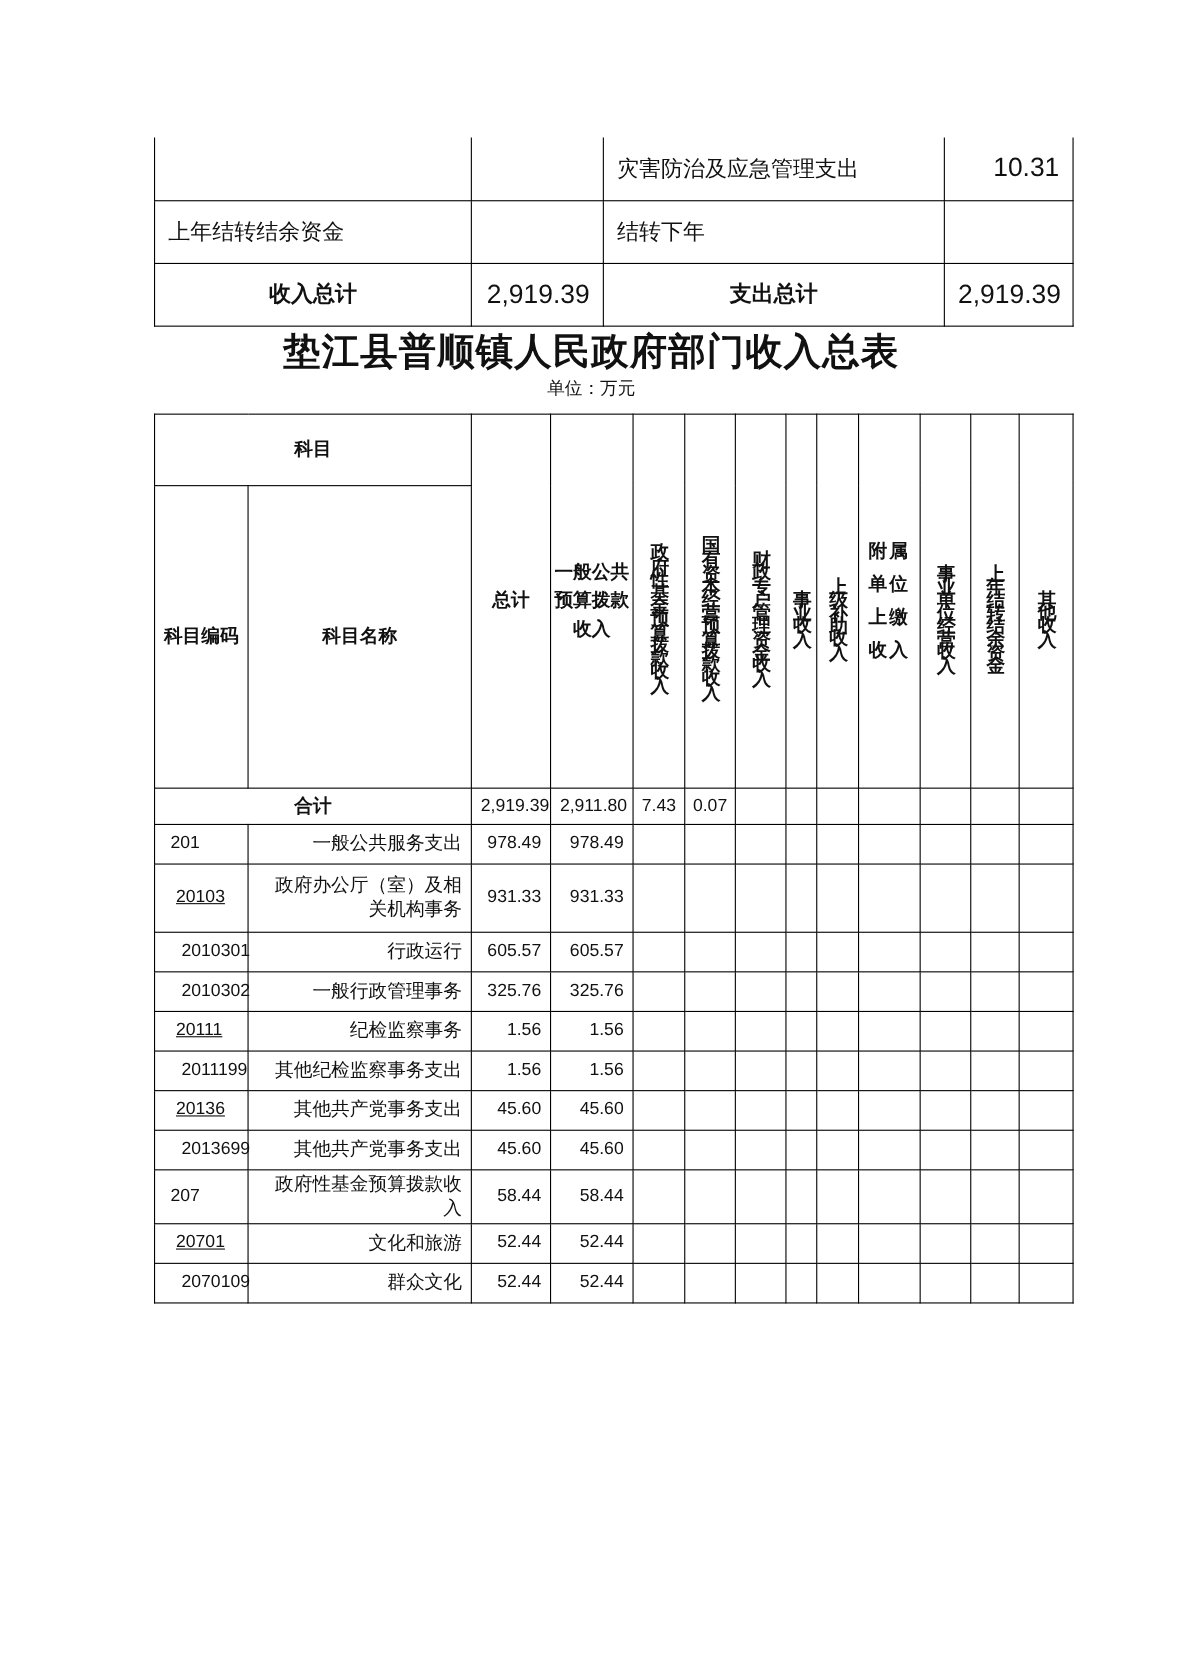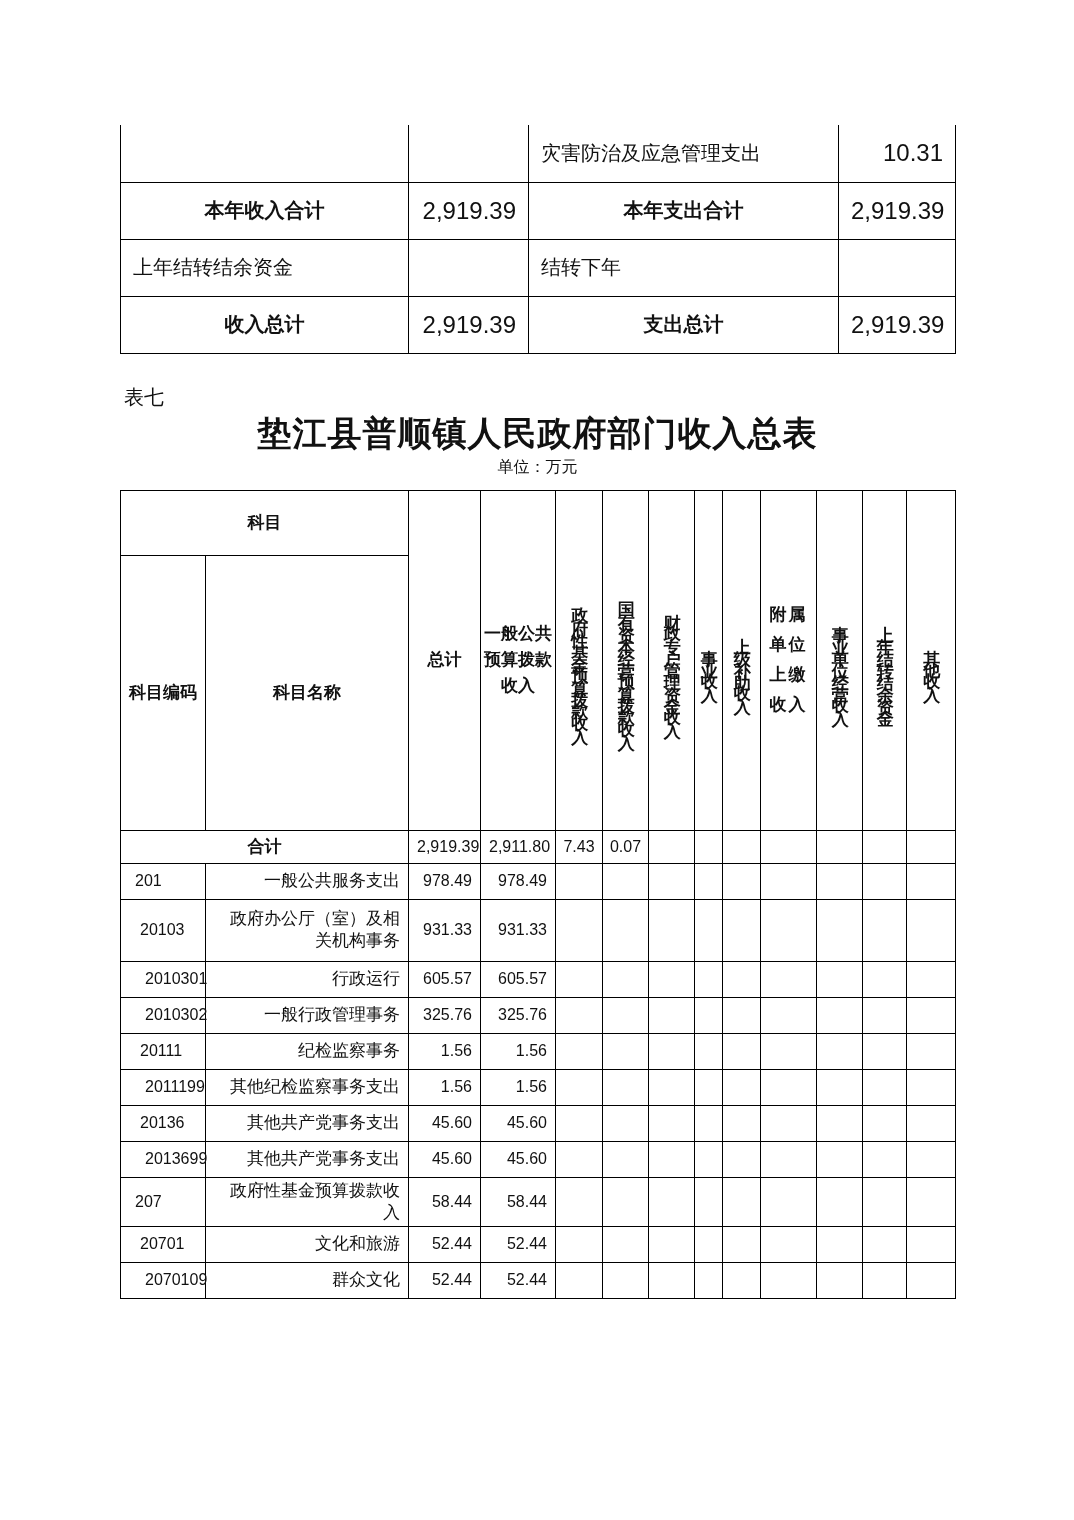--- a/index.html
+++ b/index.html
@@ -4,21 +4,21 @@
 <style>
   * { margin:0; padding:0; box-sizing:border-box; }
   html,body { background:#ffffff; }
   body {
     width:1074px; height:1520px; overflow:hidden;
     font-family:"Liberation Serif","DejaVu Serif",serif;
     color:#111111;
   }
   .sheet { width:1074px; padding:125px 119px 0 120px; }
 
-  table { border-collapse:collapse; table-layout:fixed; width:835px; }
+  table { border-collapse:collapse; table-layout:fixed; width:835px;margin-left:20px; }
 
   
   .bt td {
     border:1px solid #000; height:57px; font-size:20px;
     padding:0 12px; vertical-align:middle;
   }
   .bt tr:first-child td { border-top:none; }
   .bt .lbl { text-align:left; padding-left:12px; }
   .bt .lblb { text-align:center; font-weight:bold; }
   .bt .num {
@@ -45,21 +45,21 @@
   .it tr.hrow-sub th { height:275px; }
   .v {
     writing-mode:vertical-rl; text-orientation:upright;
     letter-spacing:12px; margin:0 auto; line-height:1.1; font-weight:bold;
   }
   .wrapv { width:44px; margin:0 auto; letter-spacing:2px; line-height:30px; font-weight:bold; }
 
   .it td { font-size:17px; height:36px; padding:2px 8px; line-height:22px; }
   .it td.code { font-family:"Liberation Sans","DejaVu Sans",sans-serif; font-size:16px; text-align:left; }
   .it tr.lv1 td.code { padding-left:14px; }
-  .it tr.lv2 td.code { padding-left:19px; }
+  .it tr.lv2 td.code { padding-left:19px;text-decoration:underline; }
   .it tr.lv3 td.code { padding-left:24px; }
   .it td.name { text-align:right; }
   .it tr.lv1 td.name { padding-left:10px; }
   .it tr.lv2 td.name { padding-left:14px; }
   .it tr.lv3 td.name { padding-left:20px; }
   .it td.num2 {
     text-align:right; font-family:"Liberation Sans","DejaVu Sans",sans-serif;
     font-size:16px; padding-right:8px;
   }
   .it td.numc {
@@ -83,41 +83,34 @@
         <col style="width:117px">
       </colgroup>
     <tbody>
         <tr>
       <td class="lbl"></td>
       <td class="num"></td>
       <td class="lbl">灾害防治及应急管理支出</td>
       <td class="num">10.31</td>
     </tr>
     <tr>
-      <td class="lblb">本年收入合计</td>
-      <td class="num">2,919.39</td>
-      <td class="lblb">本年支出合计</td>
-      <td class="num">2,919.39</td>
-    </tr>
-    <tr>
       <td class="lbl">上年结转结余资金</td>
       <td class="num"></td>
       <td class="lbl">结转下年</td>
       <td class="num"></td>
     </tr>
     <tr>
       <td class="lblb">收入总计</td>
       <td class="num">2,919.39</td>
       <td class="lblb">支出总计</td>
       <td class="num">2,919.39</td>
     </tr>
   </tbody>
     </table>
 
-  <div class="table-label">表七</div>
   <div class="doc-title">垫江县普顺镇人民政府部门收入总表</div>
   <div class="unit-note">单位：万元</div>
 
   <table class="it">
     <colgroup>
       <col style="width:85px">
         <col style="width:203px">
         <col style="width:72px">
         <col style="width:75px">
       <col style="width:47px">

